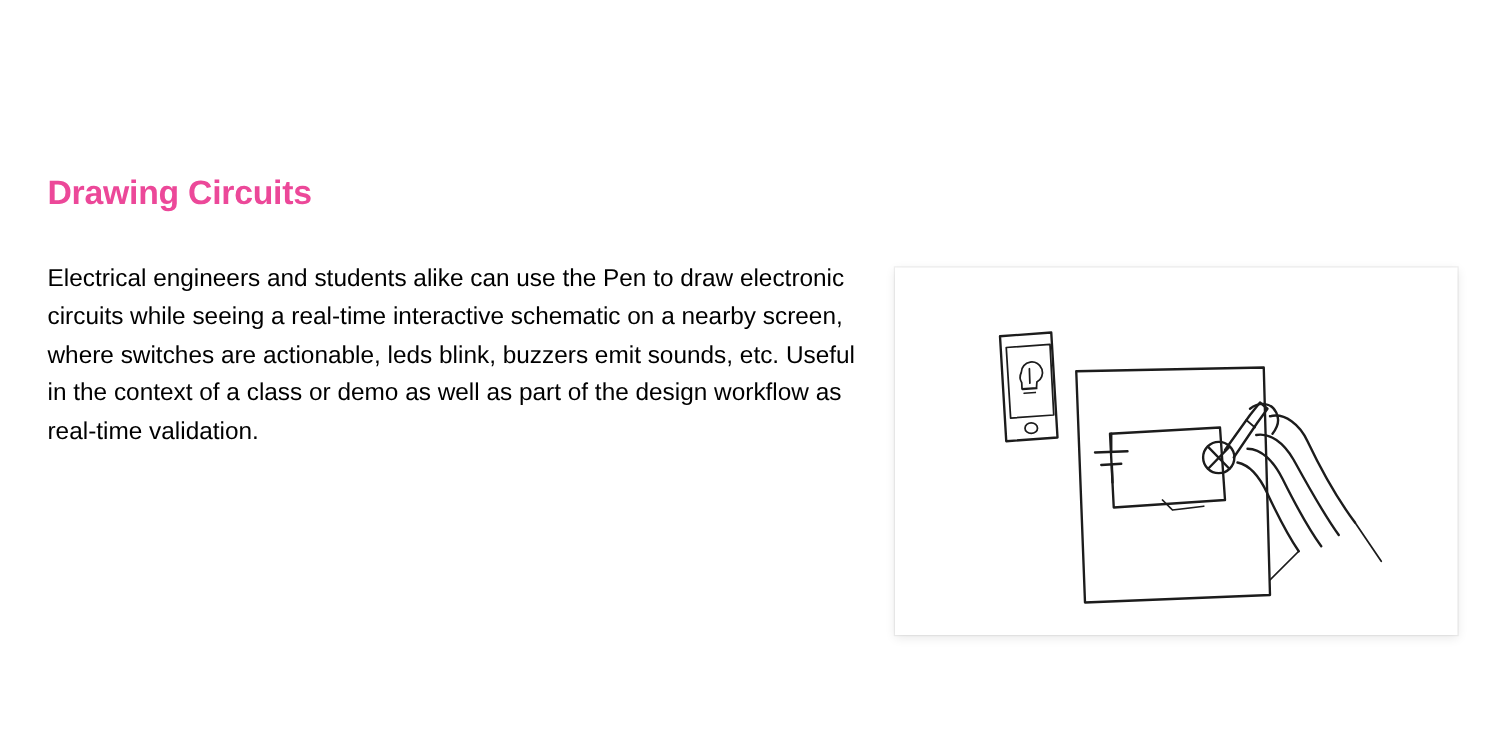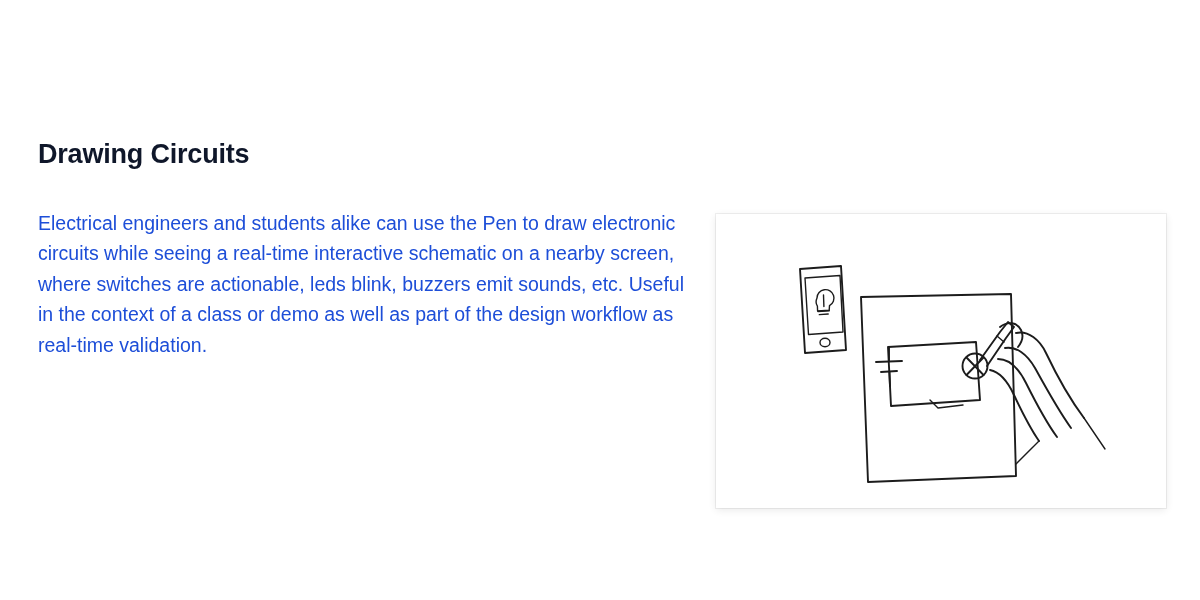--- a/index.html
+++ b/index.html
@@ -26,29 +26,29 @@
     position: absolute;
     left: 38px;
     top: 140px;
     width: 660px;
   }
 
   .section-title {
     font-size: 27px;
     font-weight: bold;
     letter-spacing: -0.2px;
-    color: #0f172a;
+    color: #ec4899;
     margin: 0 0 38px 0;
     line-height: 1.1;
   }
 
   .section-body {
     font-size: 19.5px;
     line-height: 30.6px;
-    color: #1d4ed8;
+    color: #000000;
     margin: 0;
     max-width: 648px;
     font-weight: 400;
   }
 
   .figure {
     position: absolute;
     left: 716px;
     top: 214px;
     width: 450px;

